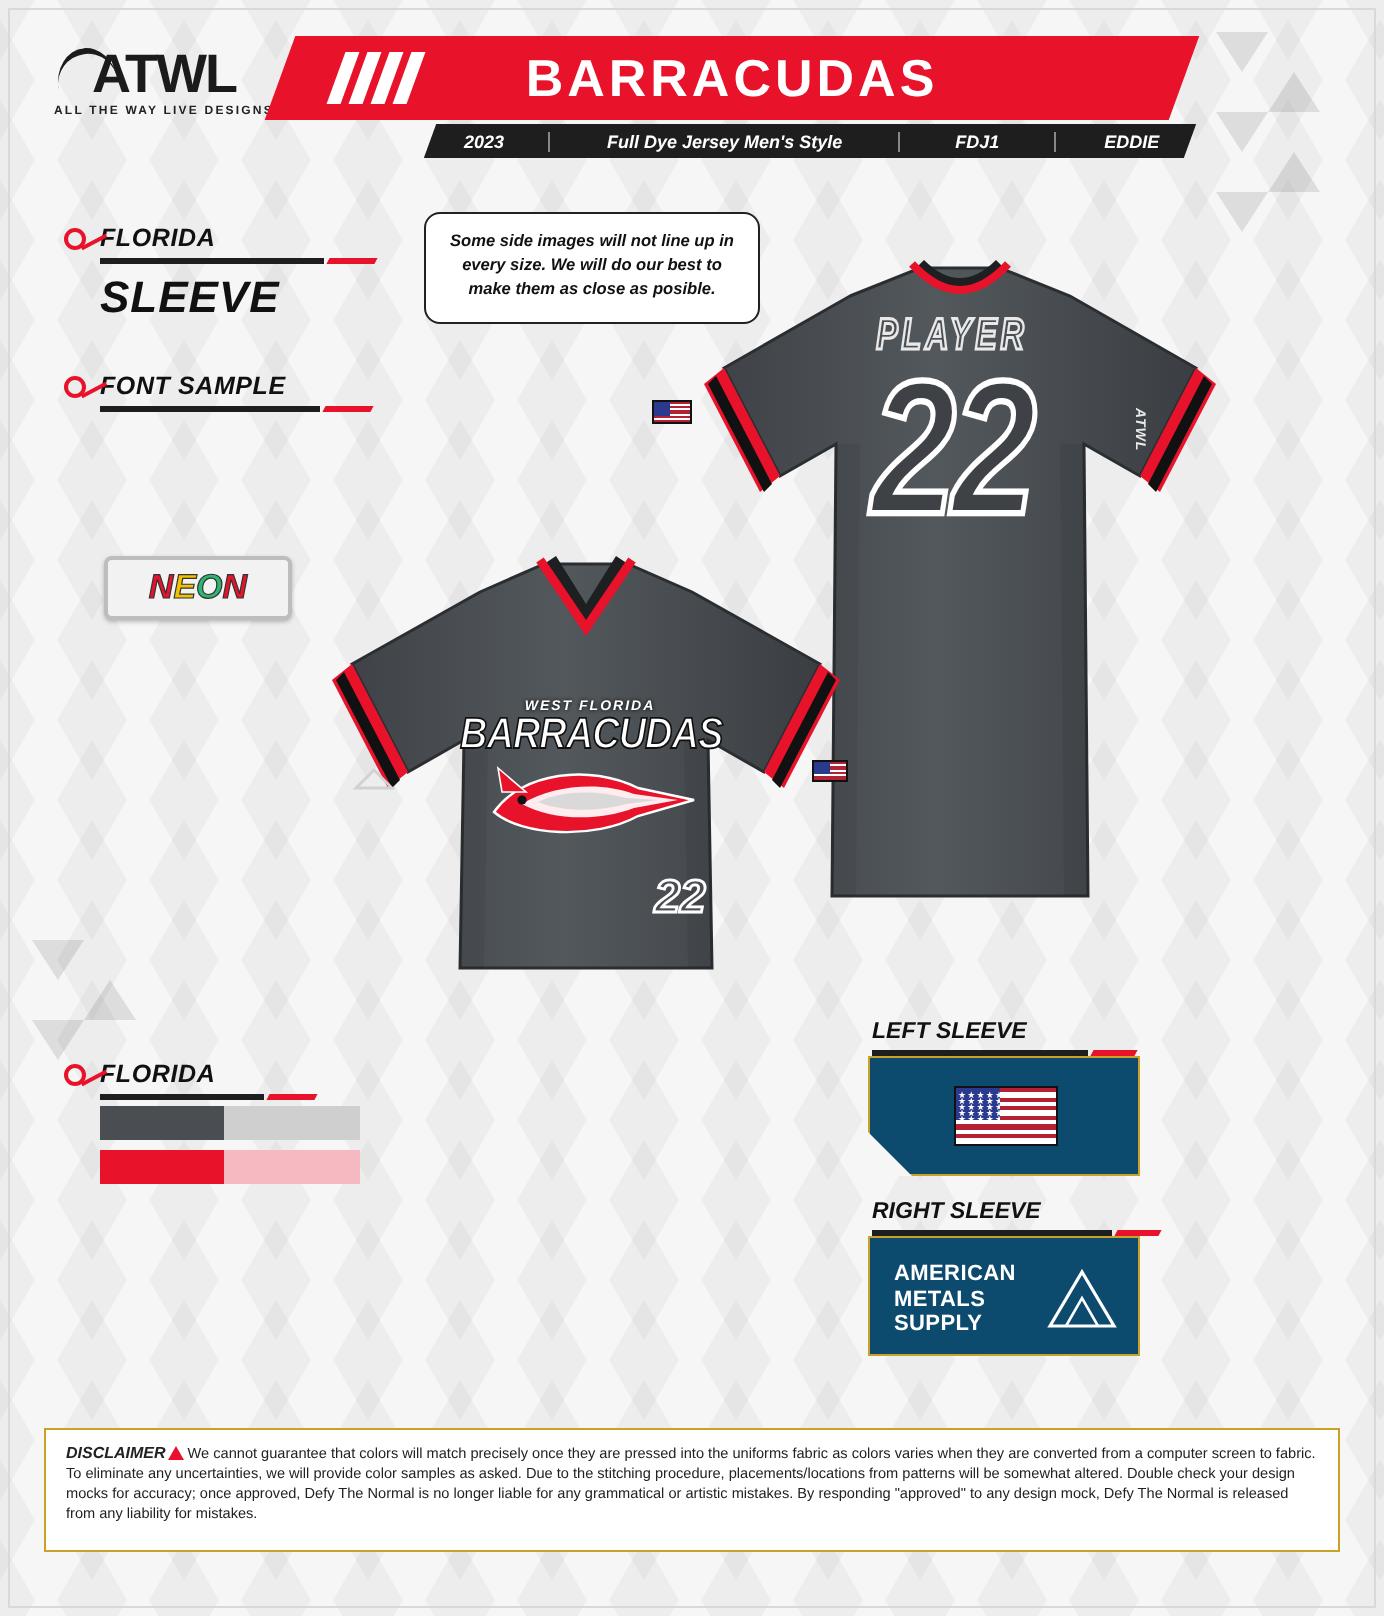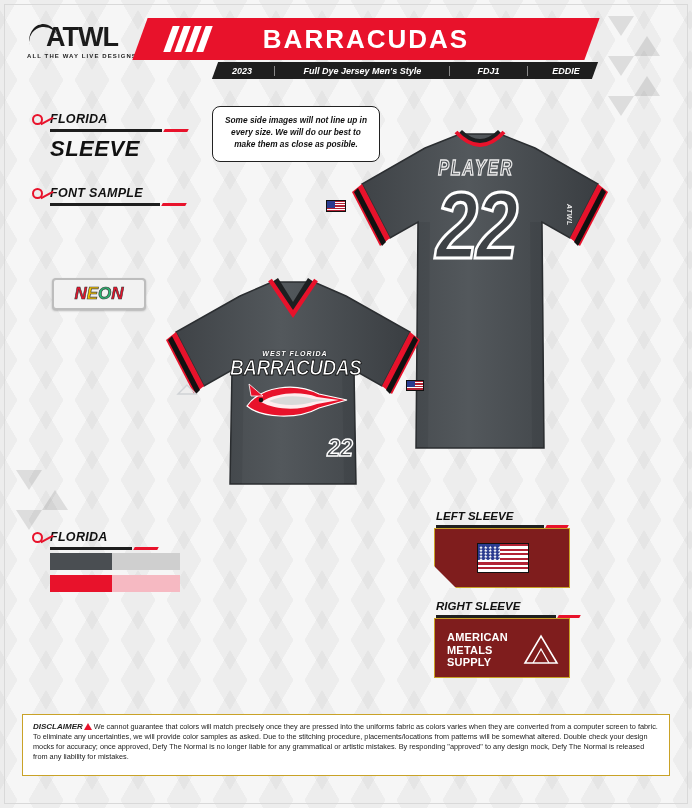--- a/index.html
+++ b/index.html
@@ -218,21 +218,21 @@
   .sleeve-underline {
     position: relative; height: 3px; background: #1e1e1e; margin-top: 3px;
   }
   .sleeve-underline::after {
     content: ""; position: absolute; right: -24px; top: 0;
     width: 22px; height: 3px; background: #e8122b;
     transform: skewX(-28deg);
   }
   .sleeve-panel {
     position: relative;
-    background: #7f1d1d;
+    background: #0c4a6e;
     border: 1px solid #c9a227;
   }
   .sleeve-panel.notch::before {
     content: ""; position: absolute; left: -1px; bottom: -1px;
     border-left: 22px solid #f6f6f6;
     border-top: 22px solid transparent;
     width: 0; height: 0;
   }
   .flag {
     width: 52px; height: 30px;

